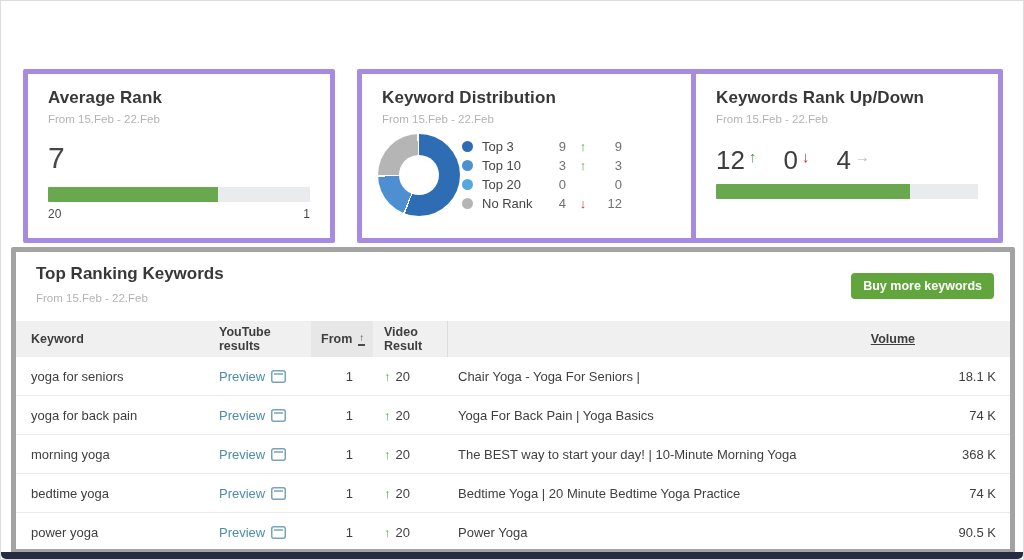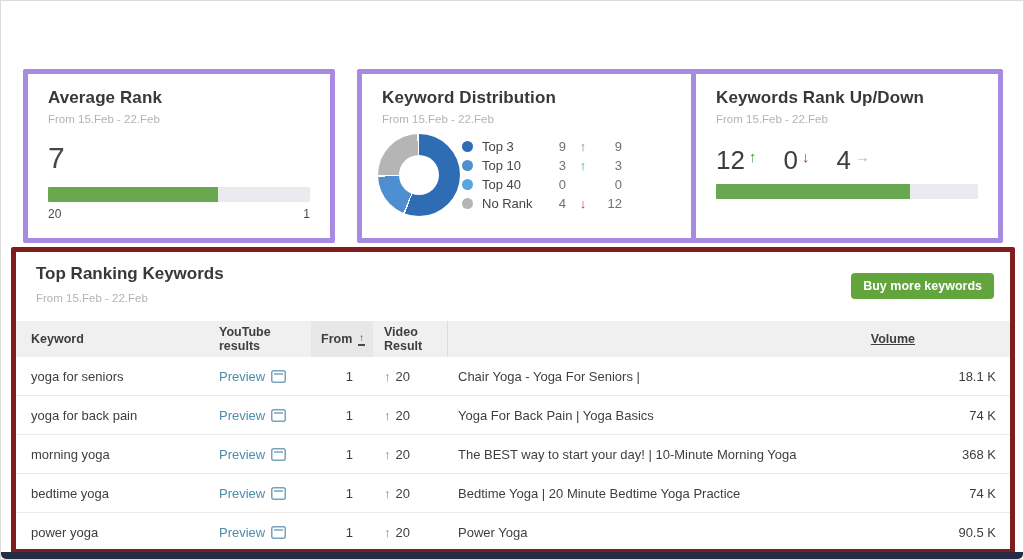--- a/index.html
+++ b/index.html
@@ -62,21 +62,21 @@
   .trend-none { color: #707070; }
 
   
   .stats-row { margin-top: 20px; display: flex; align-items: flex-start; gap: 27px; }
   .stat { display: flex; align-items: flex-start; gap: 4px; }
   .stat-value { font-size: 26px; color: #3d3d3d; }
   .stat-arrow { font-size: 15px; font-weight: 700; margin-top: 3px; }
 
   
   .section { position: absolute; left: 10px; top: 246px; width: 1004px; height: 307px;
-             background: #fff; border: 5px solid #7f1d1d; border-radius: 2px; overflow: hidden; padding-left: 43px; }
+             background: #fff; border: 5px solid #a3a3a3; border-radius: 2px; overflow: hidden; padding-left: 43px; }
   .section-title { position: absolute; left: 20px; top: 12px; font-size: 17px;
                    font-weight: 700; color: #383838; display: flex; align-items: baseline; gap: 7px; }
   .section-period { position: absolute; left: 20px; top: 40px; font-size: 11.5px; color: #b3b3b3; }
   .buy-btn { position: absolute; right: 16px; top: 21px; background: #61a53c; color: #fff;
              font-size: 12.5px; font-weight: 700; padding: 6px 12px; border: none;
              border-radius: 4px; cursor: pointer; font-family: "Liberation Sans", sans-serif; }
 
   .table { position: absolute; left: 0; right: 0; top: 69px; bottom: 0; }
   .grid-row { display: grid; grid-template-columns: 192px 103px 62px 74px 488px 1fr;
               align-items: center; }
@@ -147,21 +147,21 @@
       </div>
       <div class="legend-row">
         <span class="bullet" style="background: rgb(77, 143, 209);"></span>
         <span class="legend-label">Top 10</span>
         <span class="legend-value">3</span>
         <span class="legend-trend trend-up">↑</span>
         <span class="legend-delta">3</span>
       </div>
       <div class="legend-row">
         <span class="bullet" style="background: rgb(88, 166, 223);"></span>
-        <span class="legend-label">Top 40</span>
+        <span class="legend-label">Top 20</span>
         <span class="legend-value">0</span>
         <span class="legend-trend trend-none"></span>
         <span class="legend-delta">0</span>
       </div>
       <div class="legend-row">
         <span class="bullet" style="background: rgb(181, 181, 181);"></span>
         <span class="legend-label">No Rank</span>
         <span class="legend-value">4</span>
         <span class="legend-trend trend-down">↓</span>
         <span class="legend-delta">12</span>

